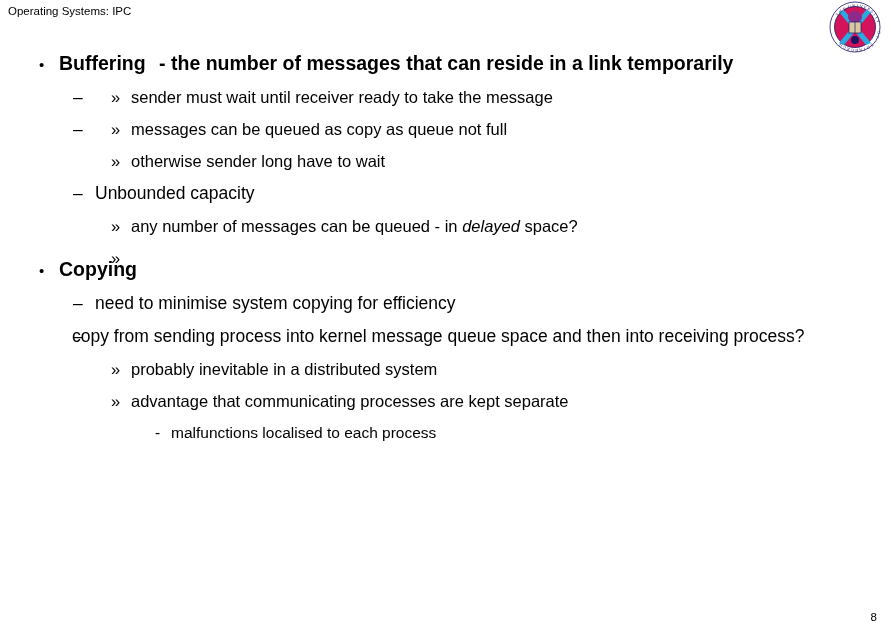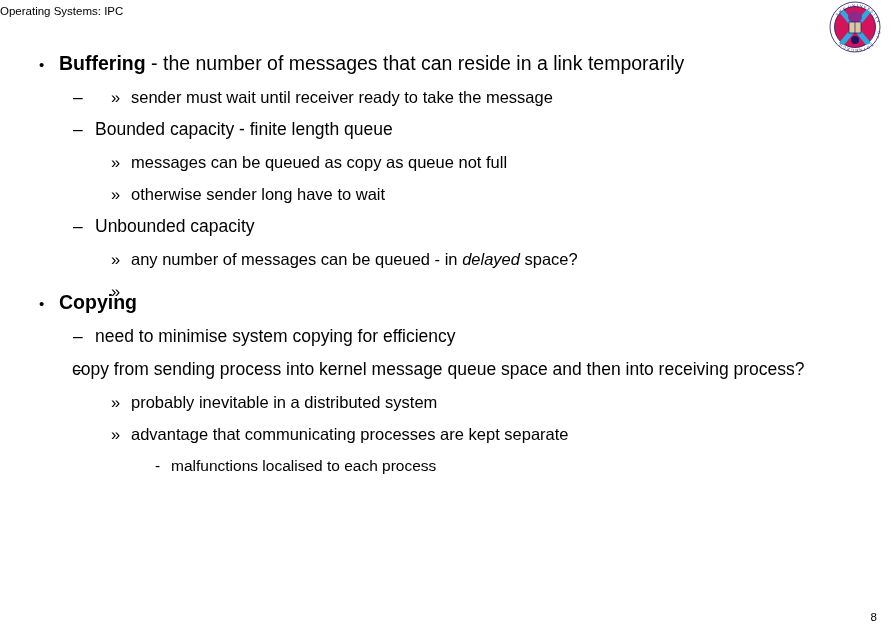--- a/index.html
+++ b/index.html
@@ -15,21 +15,21 @@
     position: relative;
     width: 891px;
     height: 630px;
     background: #ffffff;
     overflow: hidden;
   }
 
   
   #slide-header {
     position: absolute;
-    left: 0;
+    left: 8px;
     top: 4px;
     font-size: 11.5px;
     line-height: 14px;
     letter-spacing: 0px;
     color: #000000;
     white-space: nowrap;
   }
 
   
   #crest {
@@ -64,21 +64,21 @@
 
   
   .lvl1 {
     font-size: 19.5px;
     line-height: 23px;
     font-weight: bold;
     padding-left: 59px;
     margin-bottom: 12px;
   }
   .lvl1 .marker { left: 39px; font-size: 15px; font-weight: normal; top: 1px; }
-  .lvl1 .rest { font-weight: normal; }
+  .lvl1 .rest { font-weight: bold; padding-left: 8px; }
 
   
   .lvl2 {
     font-size: 17.5px;
     line-height: 21px;
     padding-left: 95px;
     margin-bottom: 12px;
   }
   .lvl2 .marker { left: 73px; font-size: 17.5px; }
 
@@ -173,21 +173,20 @@
       <span class="marker">–</span>
     </div>
 
     <div class="line lvl3">
       <span class="marker">»</span>
       <span class="txt">sender must wait until receiver ready to take the message</span>
     </div>
 
     <div class="line lvl2">
       <span class="marker">–</span>
-      <span class="txt">Bounded capacity - finite length queue</span>
     </div>
 
     <div class="line lvl3">
       <span class="marker">»</span>
       <span class="txt">messages can be queued as copy as queue not full</span>
     </div>
 
     <div class="line lvl3">
       <span class="marker">»</span>
       <span class="txt">otherwise sender long have to wait</span>

